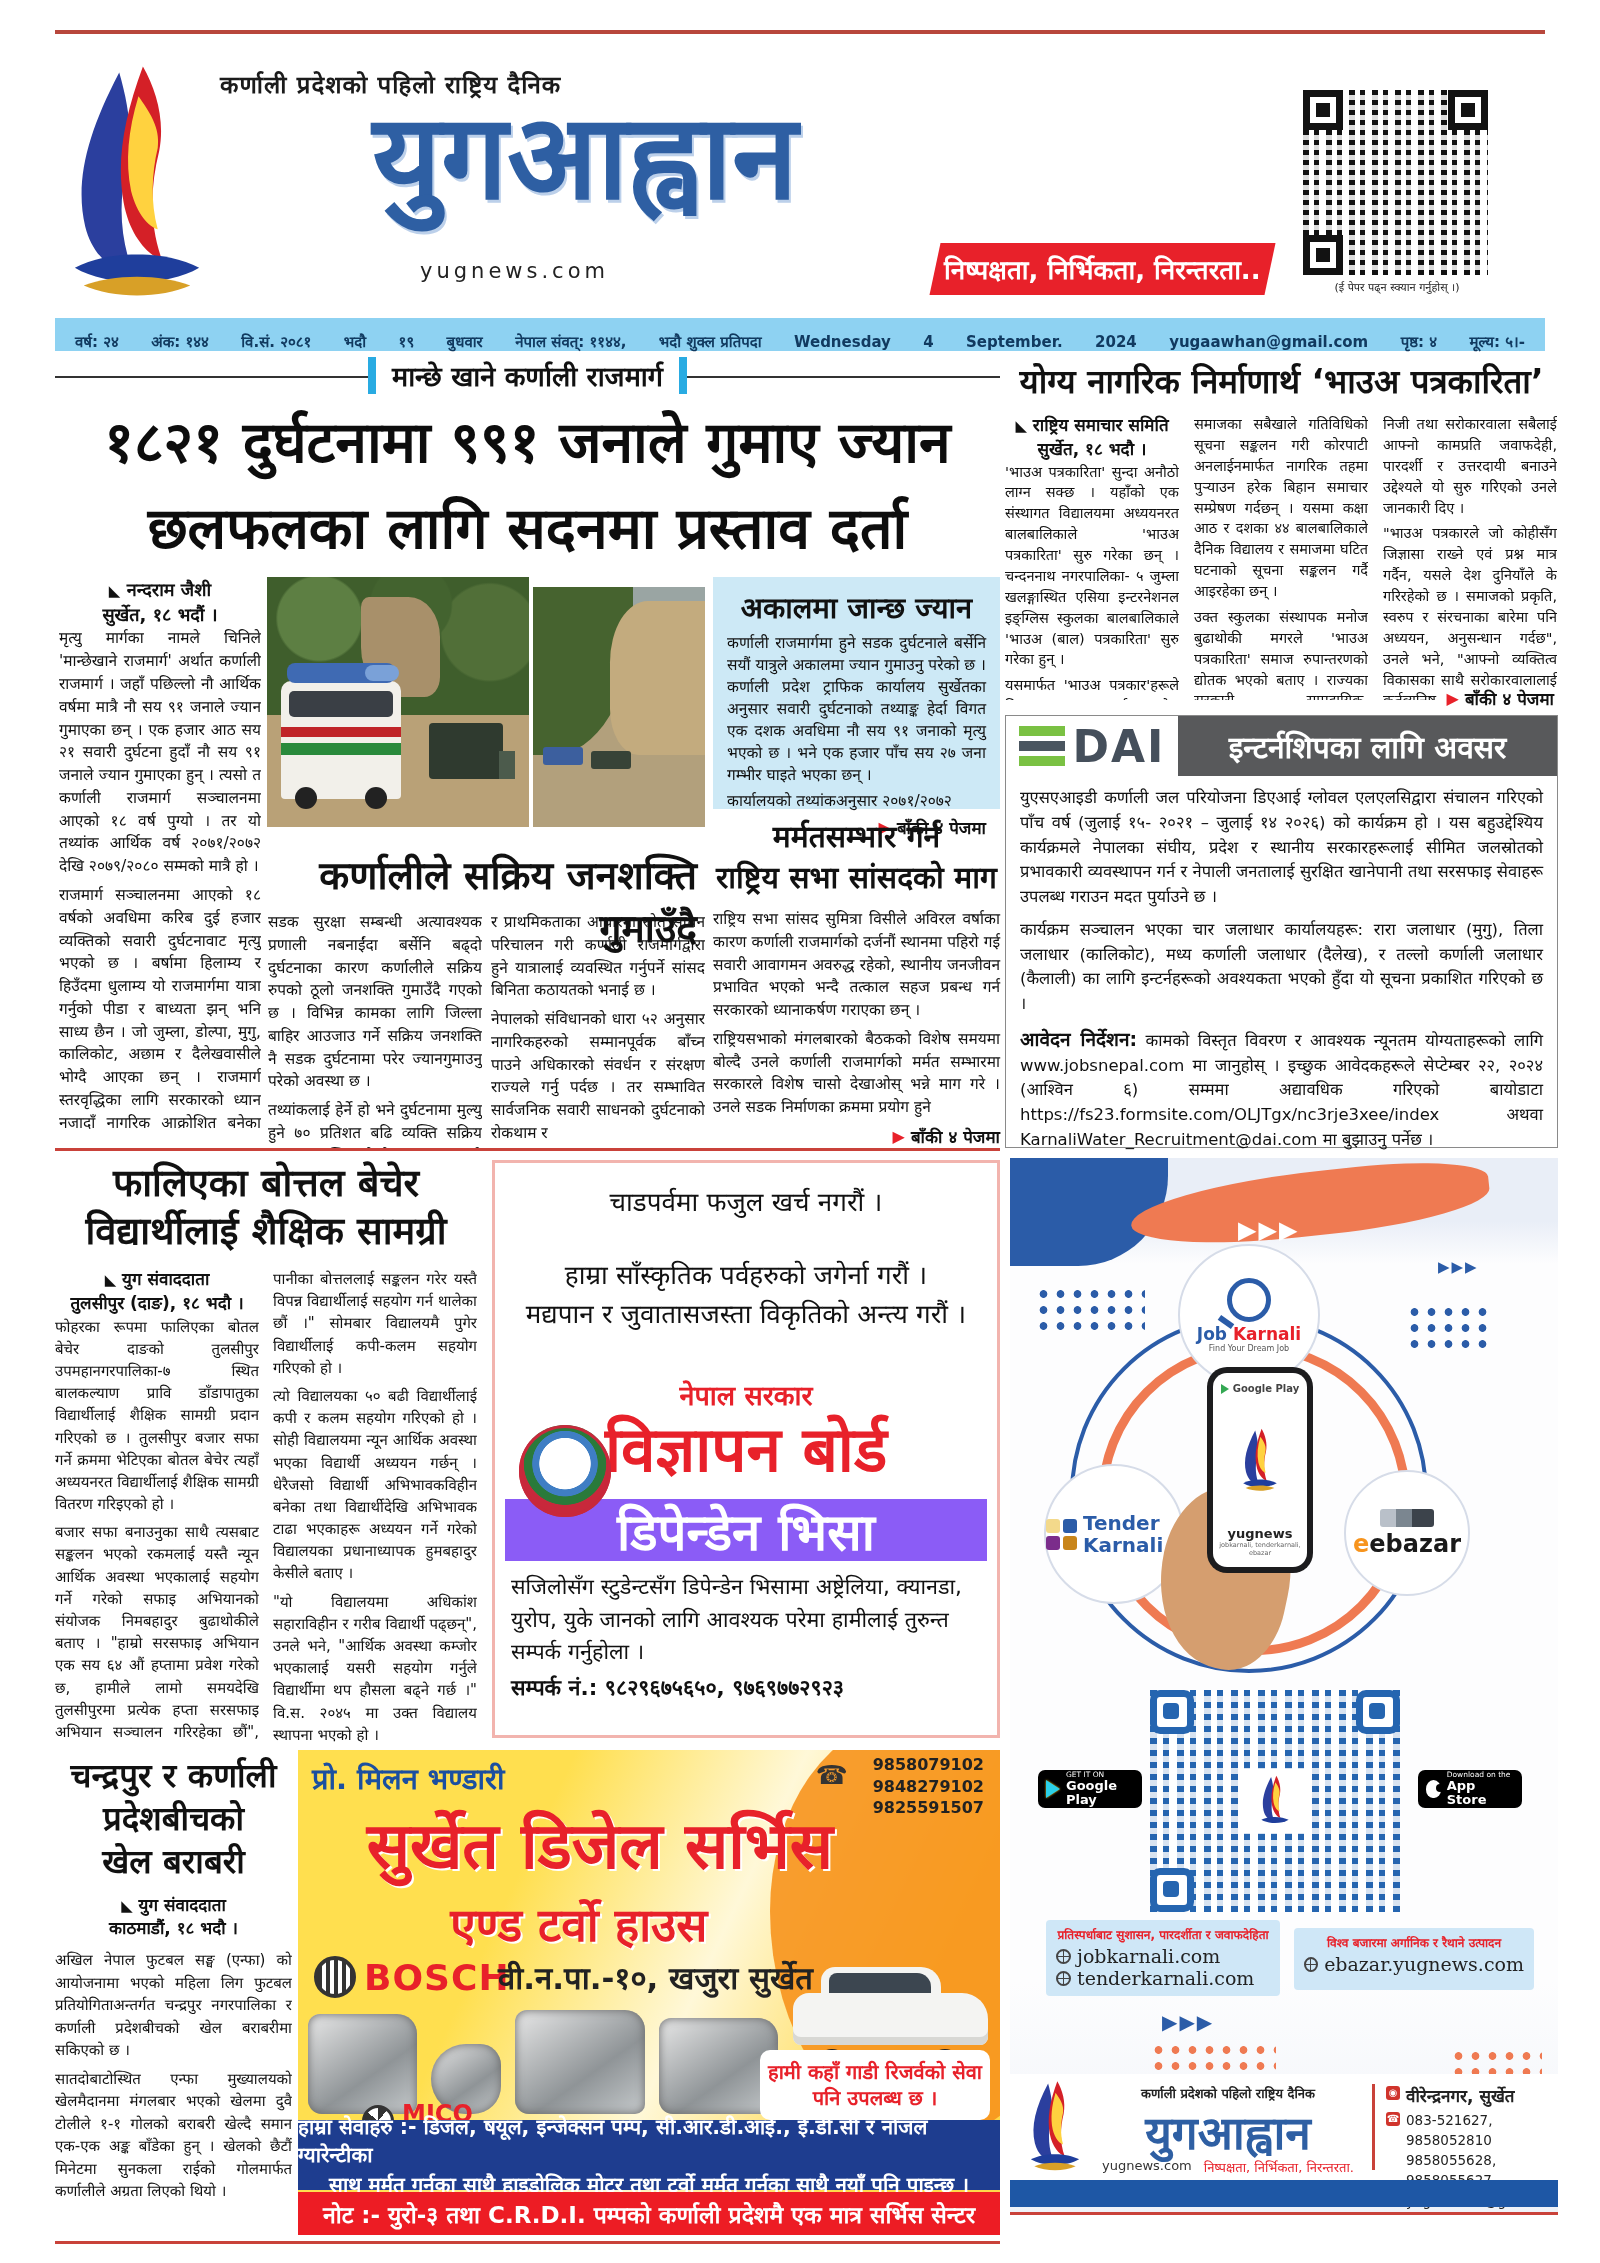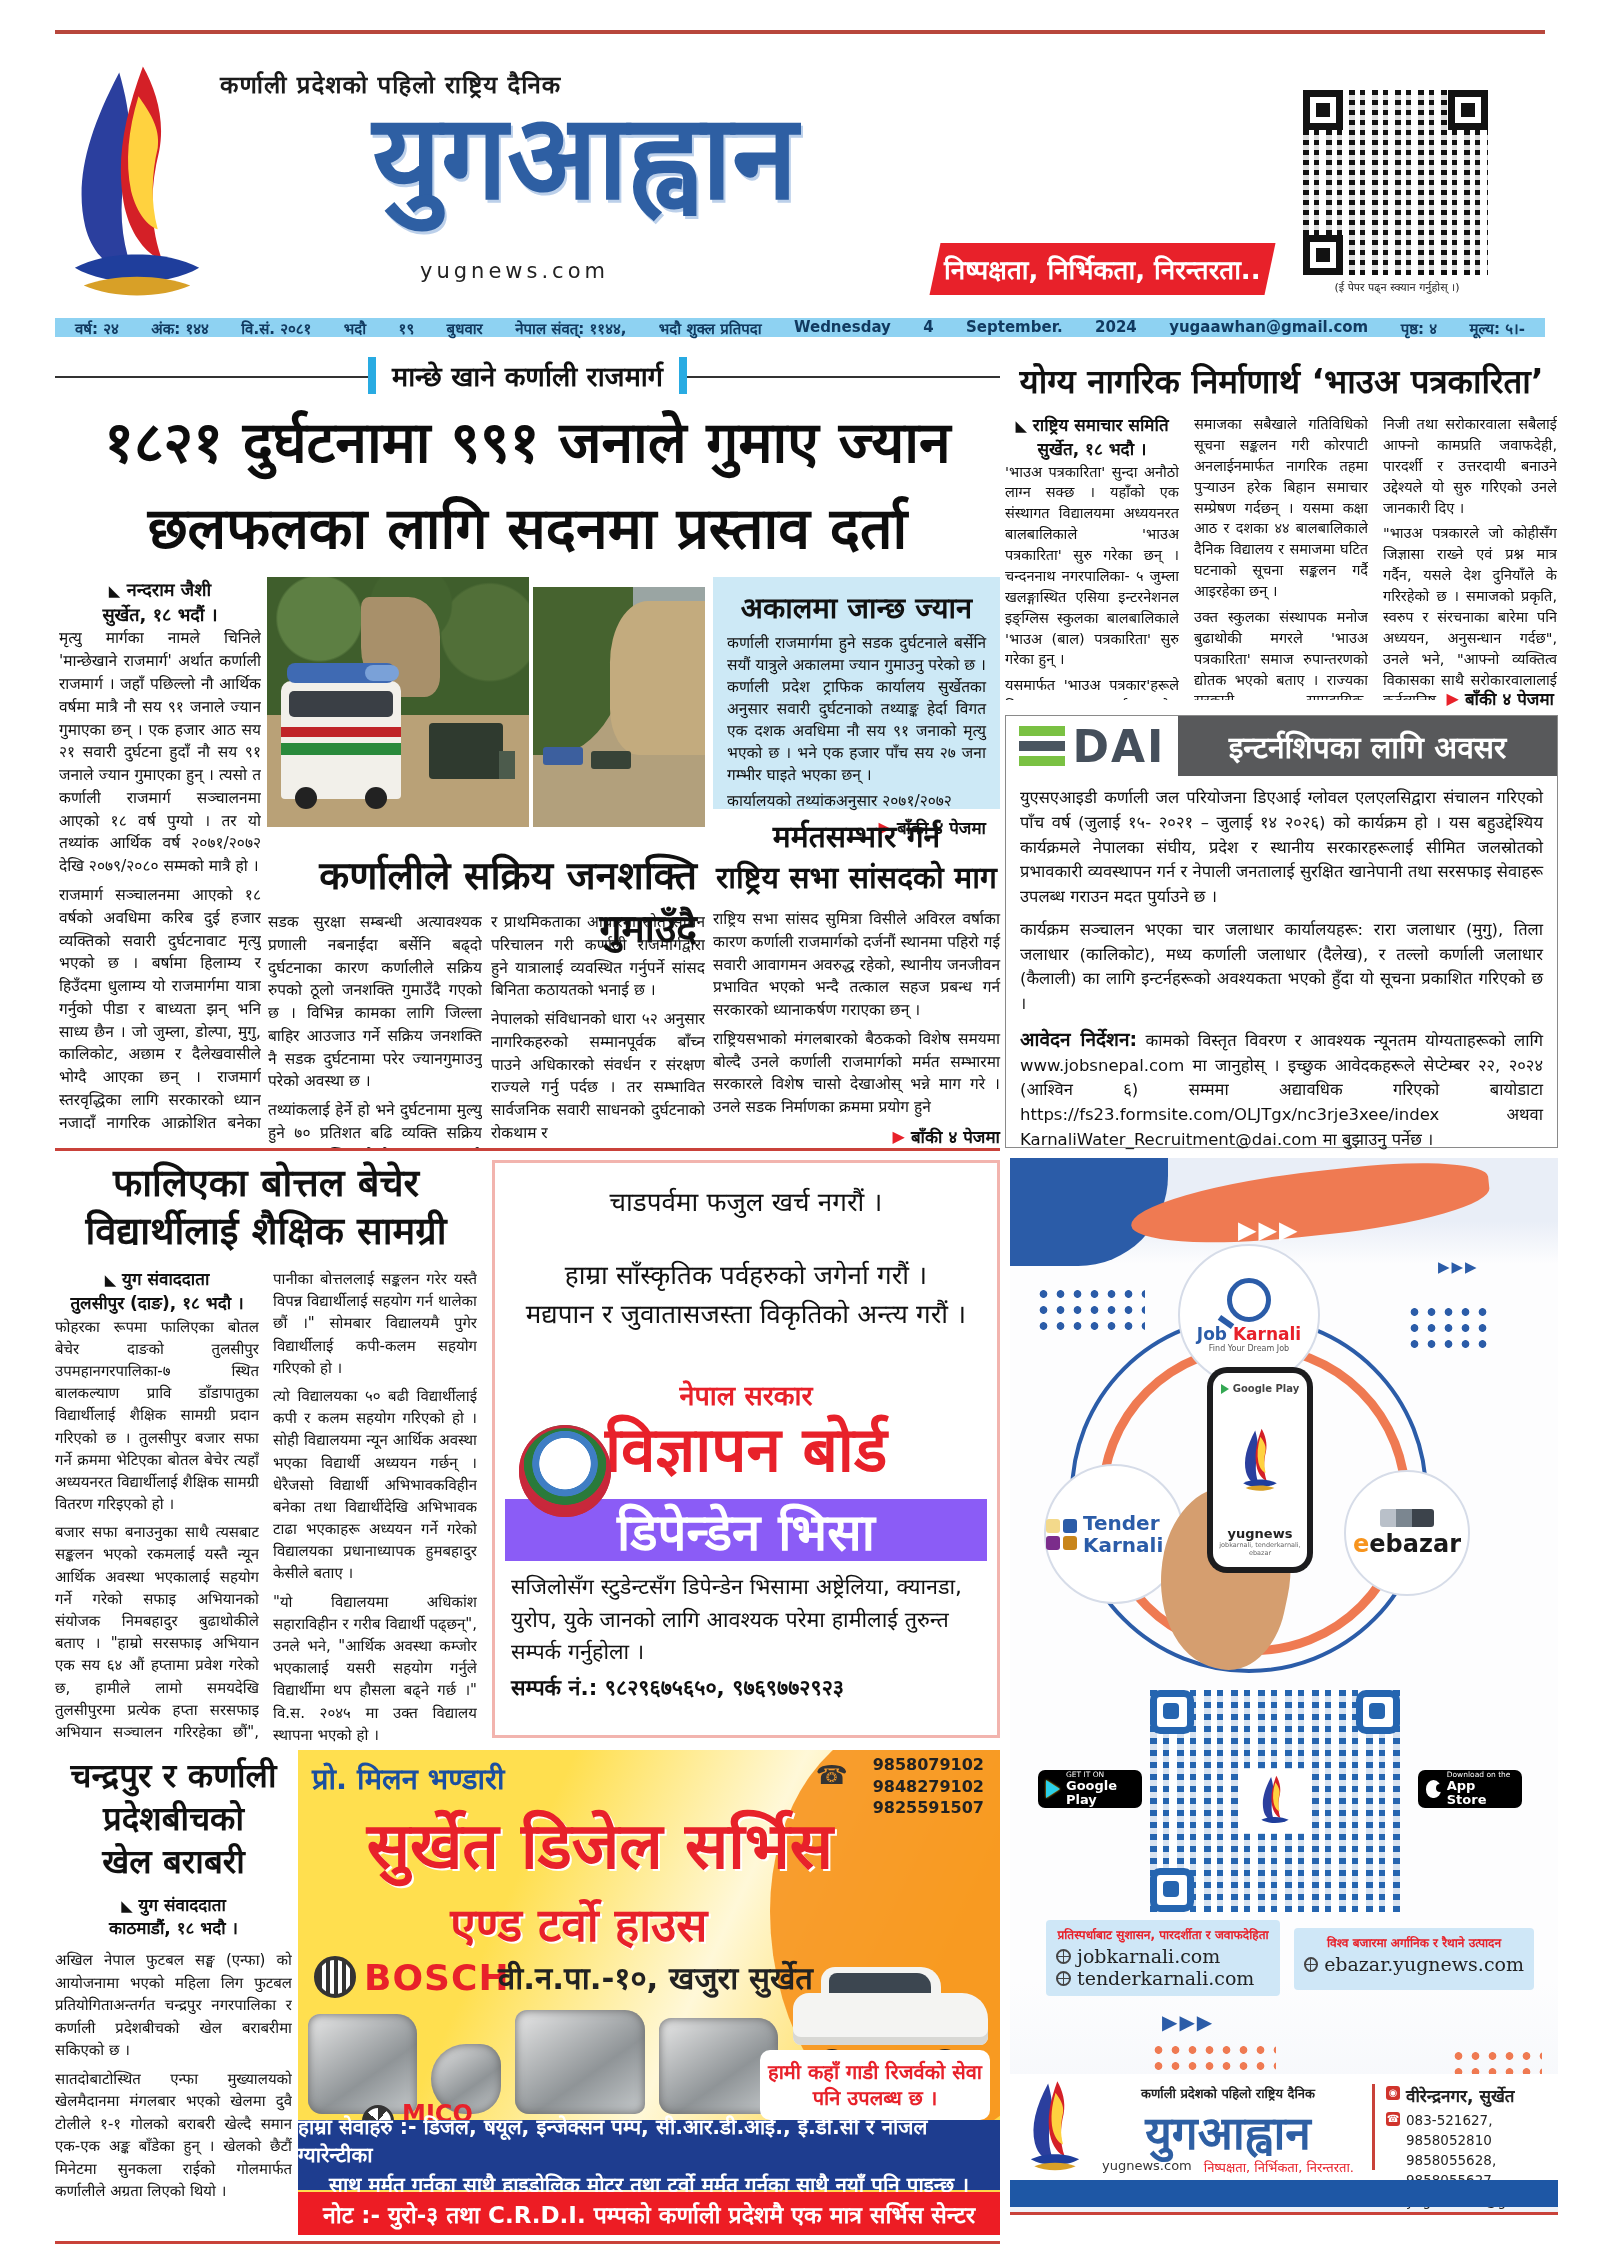--- a/index.html
+++ b/index.html
@@ -29,22 +29,22 @@
   .qr{position:relative;background-color:#fff;}
   .qr-black{width:185px;height:185px;background-image:
       repeating-linear-gradient(0deg, transparent 0 5px, rgba(255,255,255,.85) 5px 10px),
       repeating-linear-gradient(90deg,#121212 0 6px, transparent 6px 11px, #121212 11px 16px, transparent 16px 23px);}
   .qr-eye{position:absolute;width:40px;height:40px;border:7px solid #121212;background:#fff;box-sizing:border-box;}
   .qr-eye i{position:absolute;left:6px;top:6px;width:14px;height:14px;background:#121212;}
   .eye-tl{left:0;top:0;} .eye-tr{right:0;top:0;} .eye-bl{left:0;bottom:0;}
   .qr-caption{margin-top:4px;text-align:center;font-size:11px;color:#222;}
 
   
-  .date-strip{left:55px;top:318px;width:1490px;height:19px;background:#8ed2f2;display:flex;
-              align-items:flex-start;justify-content:space-between;padding:0 20px;box-sizing:border-box;
+  .date-strip{left:55px;top:318px;width:1490px;height:33px;background:#8ed2f2;display:flex;
+              align-items:flex-end;justify-content:space-between;padding:0 20px;box-sizing:border-box;
               font-size:15px;font-weight:600;color:#113a60;}
 
   
   .lead{left:55px;top:355px;width:945px;height:795px;}
   .kicker-row{position:absolute;left:0;top:2px;width:100%;height:40px;}
   .kicker-row:before{content:"";position:absolute;left:0;right:0;top:19px;height:2px;background:#333;}
   .kicker{position:relative;margin:0 auto;width:max-content;background:#fff;padding:0 16px;
           border-left:8px solid #29abe2;border-right:8px solid #29abe2;font-size:27px;font-weight:bold;}
   .lead-h1{position:absolute;left:0;top:46px;width:100%;text-align:center;font-size:57px;font-weight:900;color:#0d0d0d;}
   .lead-h2{position:absolute;left:0;top:132px;width:100%;text-align:center;font-size:57px;font-weight:900;color:#0d0d0d;}

